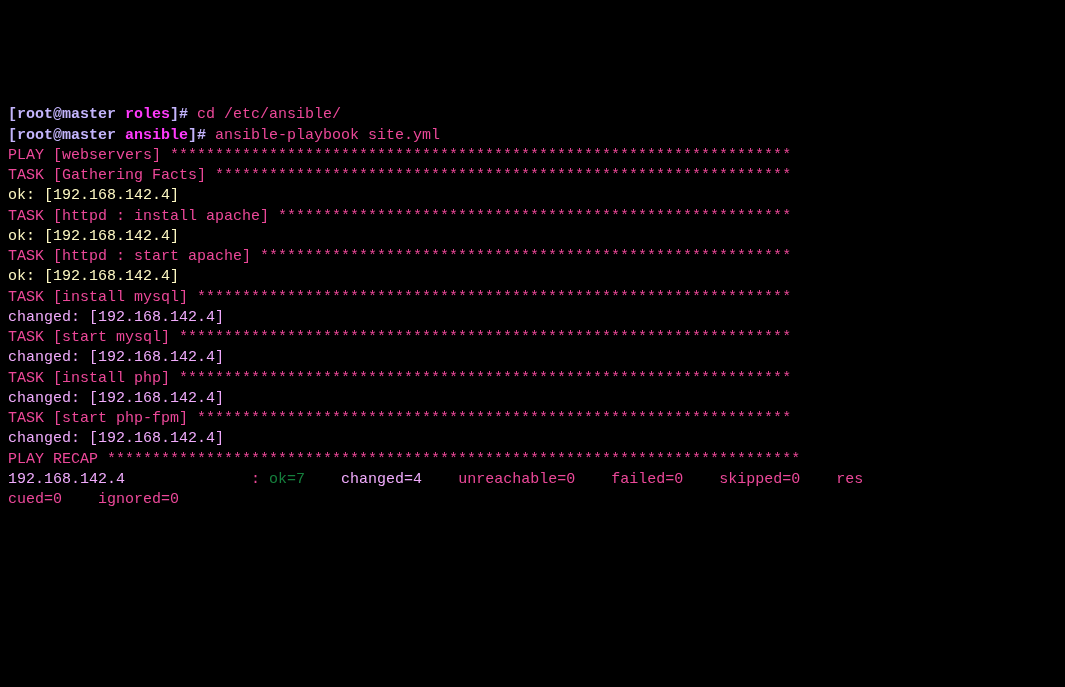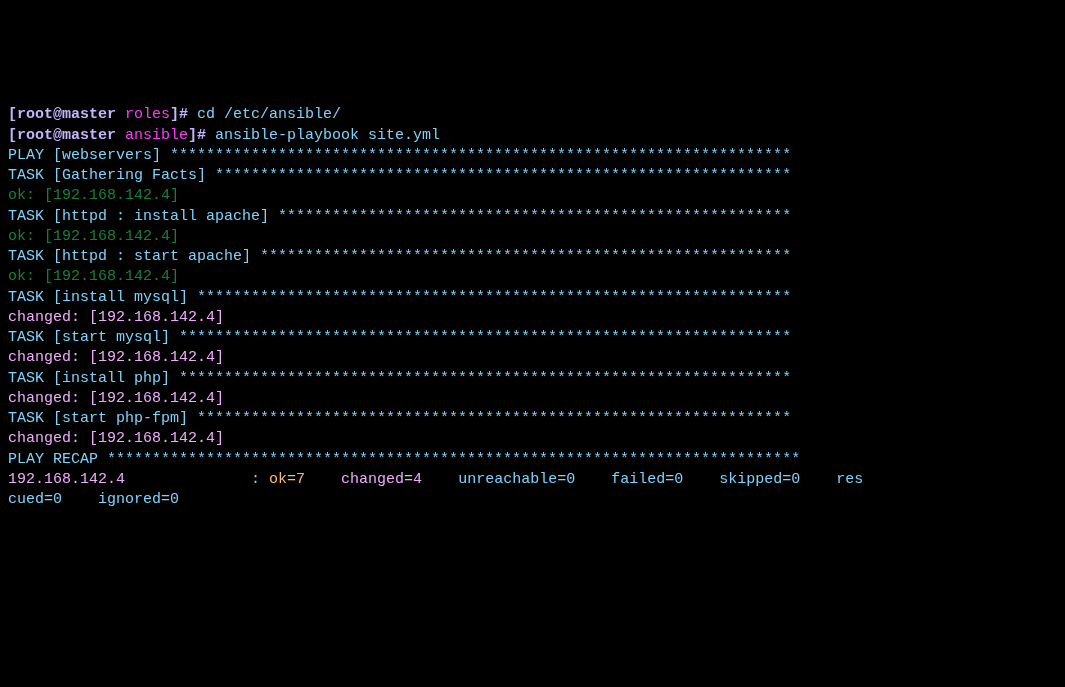--- a/index.html
+++ b/index.html
@@ -10,24 +10,24 @@
     font-size: 15px;
     line-height: 1.35;
     color: #ffffff;
     white-space: pre;
     overflow: hidden;
     width: 1065px;
     height: 687px;
     box-sizing: border-box;
   }
   .red { color: #c4b5fd; font-weight: bold; }
-  .magenta { color: #ff3afc; font-weight: normal; margin-top: 8px; }
-  .white { color: #7dd3fc; font-family: Liberation Mono, monospace; }
-  .green { color: #15803d; }
-  .greenBright { color: #fdba74; }
+  .magenta { color: #ff3afc; font-weight: bold; margin-top: 8px; }
+  .white { color: #ec4899; font-family: Liberation Mono, monospace; }
+  .green { color: #fef9c3; }
+  .greenBright { color: #15803d; }
   .yellow { color: #f0abfc; }
   .line { display: block; }
 </style>
 </head>
 <body>
 
 
 
 <div id="terminal"><div class="line" style="opacity: 0;"><span class="magenta">httpd  mysql  php</span></div><div class="line"><span class="red">[root@master </span><span class="magenta">roles</span><span class="red">]# </span><span class="white">cd /etc/ansible/</span></div><div class="line"><span class="red">[root@master </span><span class="magenta">ansible</span><span class="red">]# </span><span class="white">ansible-playbook site.yml</span></div><div class="line"></div><div class="line"><span class="white">PLAY [webservers] *********************************************************************</span></div><div class="line"></div><div class="line"><span class="white">TASK [Gathering Facts] ****************************************************************</span></div><div class="line"><span class="green">ok: [192.168.142.4]</span></div><div class="line"></div><div class="line"><span class="white">TASK [httpd : install apache] *********************************************************</span></div><div class="line"><span class="green">ok: [192.168.142.4]</span></div><div class="line"></div><div class="line"><span class="white">TASK [httpd : start apache] ***********************************************************</span></div><div class="line"><span class="green">ok: [192.168.142.4]</span></div><div class="line"></div><div class="line"><span class="white">TASK [install mysql] ******************************************************************</span></div><div class="line"><span class="yellow">changed: [192.168.142.4]</span></div><div class="line"></div><div class="line"><span class="white">TASK [start mysql] ********************************************************************</span></div><div class="line"><span class="yellow">changed: [192.168.142.4]</span></div><div class="line"></div><div class="line"><span class="white">TASK [install php] ********************************************************************</span></div><div class="line"><span class="yellow">changed: [192.168.142.4]</span></div><div class="line"></div><div class="line"><span class="white">TASK [start php-fpm] ******************************************************************</span></div><div class="line"><span class="yellow">changed: [192.168.142.4]</span></div><div class="line"></div><div class="line"><span class="white">PLAY RECAP *****************************************************************************</span></div><div class="line"><span class="yellow">192.168.142.4</span><span class="white">              </span><span class="white">: </span><span class="greenBright">ok=7   </span><span class="white"> </span><span class="yellow">changed=4   </span><span class="white"> unreachable=0   </span><span class="white"> failed=0   </span><span class="white"> skipped=0   </span><span class="white"> res</span></div><div class="line"><span class="white">cued=0   </span><span class="white"> ignored=0</span></div></div>
 

